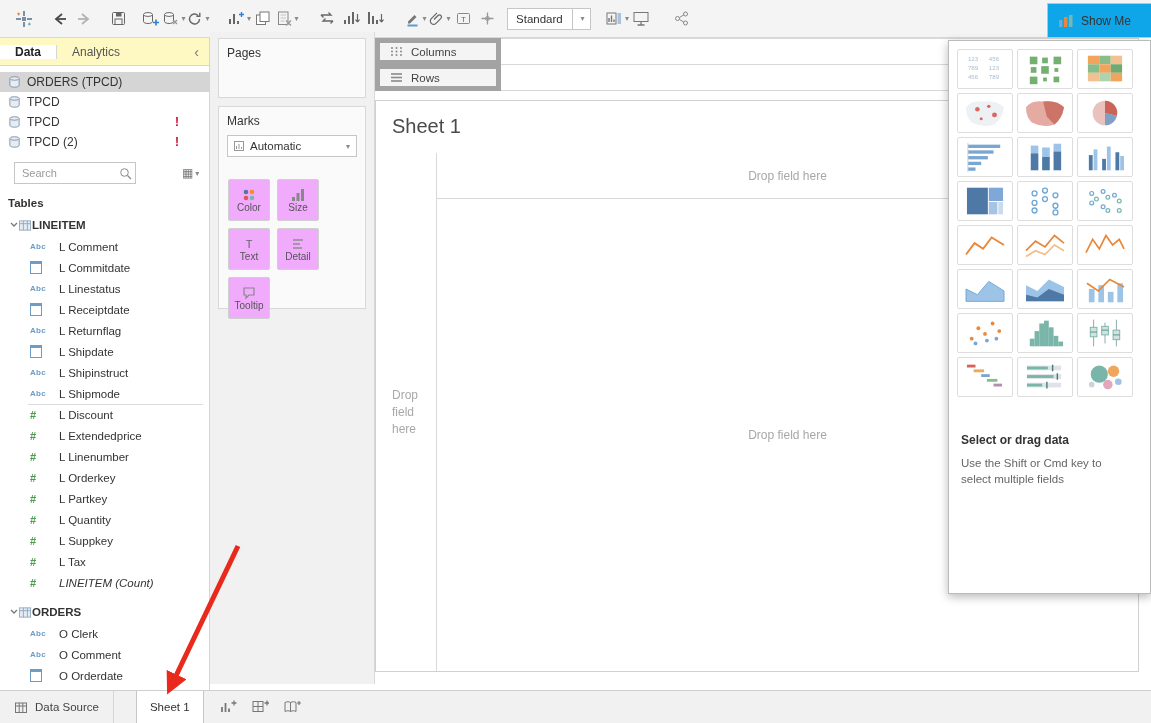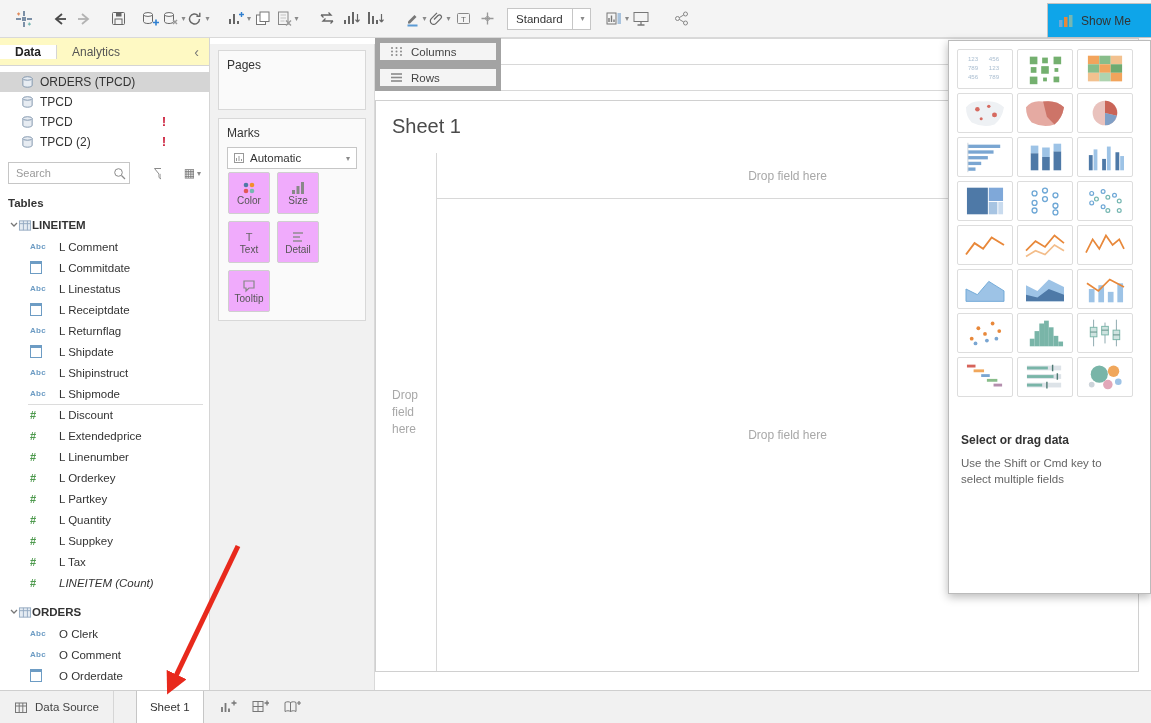--- a/index.html
+++ b/index.html
@@ -16,50 +16,50 @@
   .tb-select .dd{width:18px;align-self:stretch;border-left:1px solid #c6c6c6;display:flex;align-items:center;justify-content:center}
   .showme-btn{position:absolute;right:0;top:3px;width:104px;height:35px;background:#0ea5e9;border:1px solid #c2c2c2;border-right:none;display:flex;align-items:center;gap:7px;padding:0 10px;font-size:12px;color:#333;z-index:20}
 
   
   .sidebar{position:absolute;left:0;top:38px;width:210px;height:652px;background:#fff;border-right:1px solid #d5d5d5;overflow:hidden}
   .side-tabs{height:28px;display:flex;align-items:center;background:#fef9c3;border-bottom:1px solid #d5d5d5}
   .side-tab{padding:0 15px;display:flex;align-items:center;font-size:12px;color:#555}
   .side-tab.active{background:#fff;border-right:1px solid #d5d5d5;color:#222;font-weight:bold}
   .collapse{margin-left:auto;padding:0 10px;display:flex;align-items:center;color:#777;font-size:14px}
   .ds-list{margin-top:6px}
-  .ds-row{height:20px;display:flex;align-items:center;padding:0 21px;gap:6px;font-size:12px;color:#333}
+  .ds-row{height:20px;display:flex;align-items:center;padding:0 8px;gap:6px;font-size:12px;color:#333}
   .ds-row.selected{background:#d5d5d5}
   .ds-err{display:none;margin-left:auto;margin-right:22px;color:#c8102e;font-weight:bold}
   .ds-row.error .ds-err{display:block}
-  .search-row{display:flex;align-items:center;margin:10px 8px 0;gap:23px}
+  .search-row{display:flex;align-items:center;margin:10px 14px 0;gap:23px}
   .search-box{position:relative;flex:0 0 122px}
   .search-box input{width:122px;height:22px;border:1px solid #c6c6c6;padding:0 20px 0 7px;font-family:"Liberation Sans",sans-serif;font-size:11px;color:#333}
   .search-box input::placeholder{color:#9a9a9a}
   .search-box .mag{position:absolute;right:4px;top:5px}
   .viewas{display:flex;align-items:center;color:#777;font-size:12px}
   .tables-label{margin:13px 8px 5px;font-weight:bold;font-size:11.5px;color:#333}
   .group-row{height:22px;display:flex;align-items:center;padding-left:10px;font-size:11.5px;color:#333}
   .group-name{font-weight:bold}
   .f-row{height:21px;display:flex;align-items:center;padding-left:30px;gap:5px;font-size:11.5px;color:#333;position:relative}
   .ficon{flex:0 0 24px;display:flex;align-items:center}
   .type-abc .ficon::before{content:"Abc";font-size:8px;font-weight:bold;color:#6d9cc4;letter-spacing:.3px}
   .type-num .ficon::before{content:"#";font-size:11px;font-weight:bold;color:#4e9a4e}
   .type-date .ficon::before{content:"";display:block;width:10px;height:9px;border:1px solid #6d9cc4;border-top-width:3px}
   .f-row.italic .flabel{font-style:italic}
   .f-row.divider::before{content:"";position:absolute;left:28px;right:6px;top:0;border-top:1px solid #dcdcdc}
   .group-block+.group-block{margin-top:8px}
 
   
-  .cards{position:absolute;left:210px;top:44px;width:165px;height:652px;background:#f1f1f1;border-right:1px solid #d9d9d9;padding:6px 8px;display:flex;flex-direction:column;gap:8px}
+  .cards{position:absolute;left:210px;top:32px;width:165px;height:652px;background:#f1f1f1;border-right:1px solid #d9d9d9;padding:6px 8px;display:flex;flex-direction:column;gap:8px}
   .card{background:#fafafa;border:1px solid #d8d8d8}
   .card-title{font-size:12px;color:#333;padding:7px 8px 4px}
   .card.pages{height:60px}
   .card.filters{height:77px}
   .card.marks{height:203px}
-  .marks-dd{margin:3px 8px 3px;height:22px;border:1px solid #c6c6c6;background:#fff;display:flex;align-items:center;padding:0 6px;gap:6px;font-size:11.5px;color:#333}
+  .marks-dd{margin:3px 8px 22px;height:22px;border:1px solid #c6c6c6;background:#fff;display:flex;align-items:center;padding:0 6px;gap:6px;font-size:11.5px;color:#333}
   .marks-dd .caret{margin-left:auto}
   .marks-btns{display:flex;flex-wrap:wrap;gap:7px;padding:0 9px}
   .mbtn{width:42px;height:42px;border:1px solid #cfcfcf;background:#f0abfc;border-radius:2px;display:flex;flex-direction:column;align-items:center;justify-content:center;gap:0}
   .mbtn .lbl{font-size:10px;color:#555}
 
   
   .main{position:absolute;left:375px;top:38px;width:776px;height:652px;background:#fff}
   .shelf{display:flex;height:27px;margin-right:12px}
   .shelf.rows{margin-top:-1px}
   .shelf-label{flex:0 0 126px;display:flex;align-items:center;gap:8px;padding-left:10px;background:#f4f4f4;border:5px solid #a3a3a3;font-size:11.5px;color:#444}

